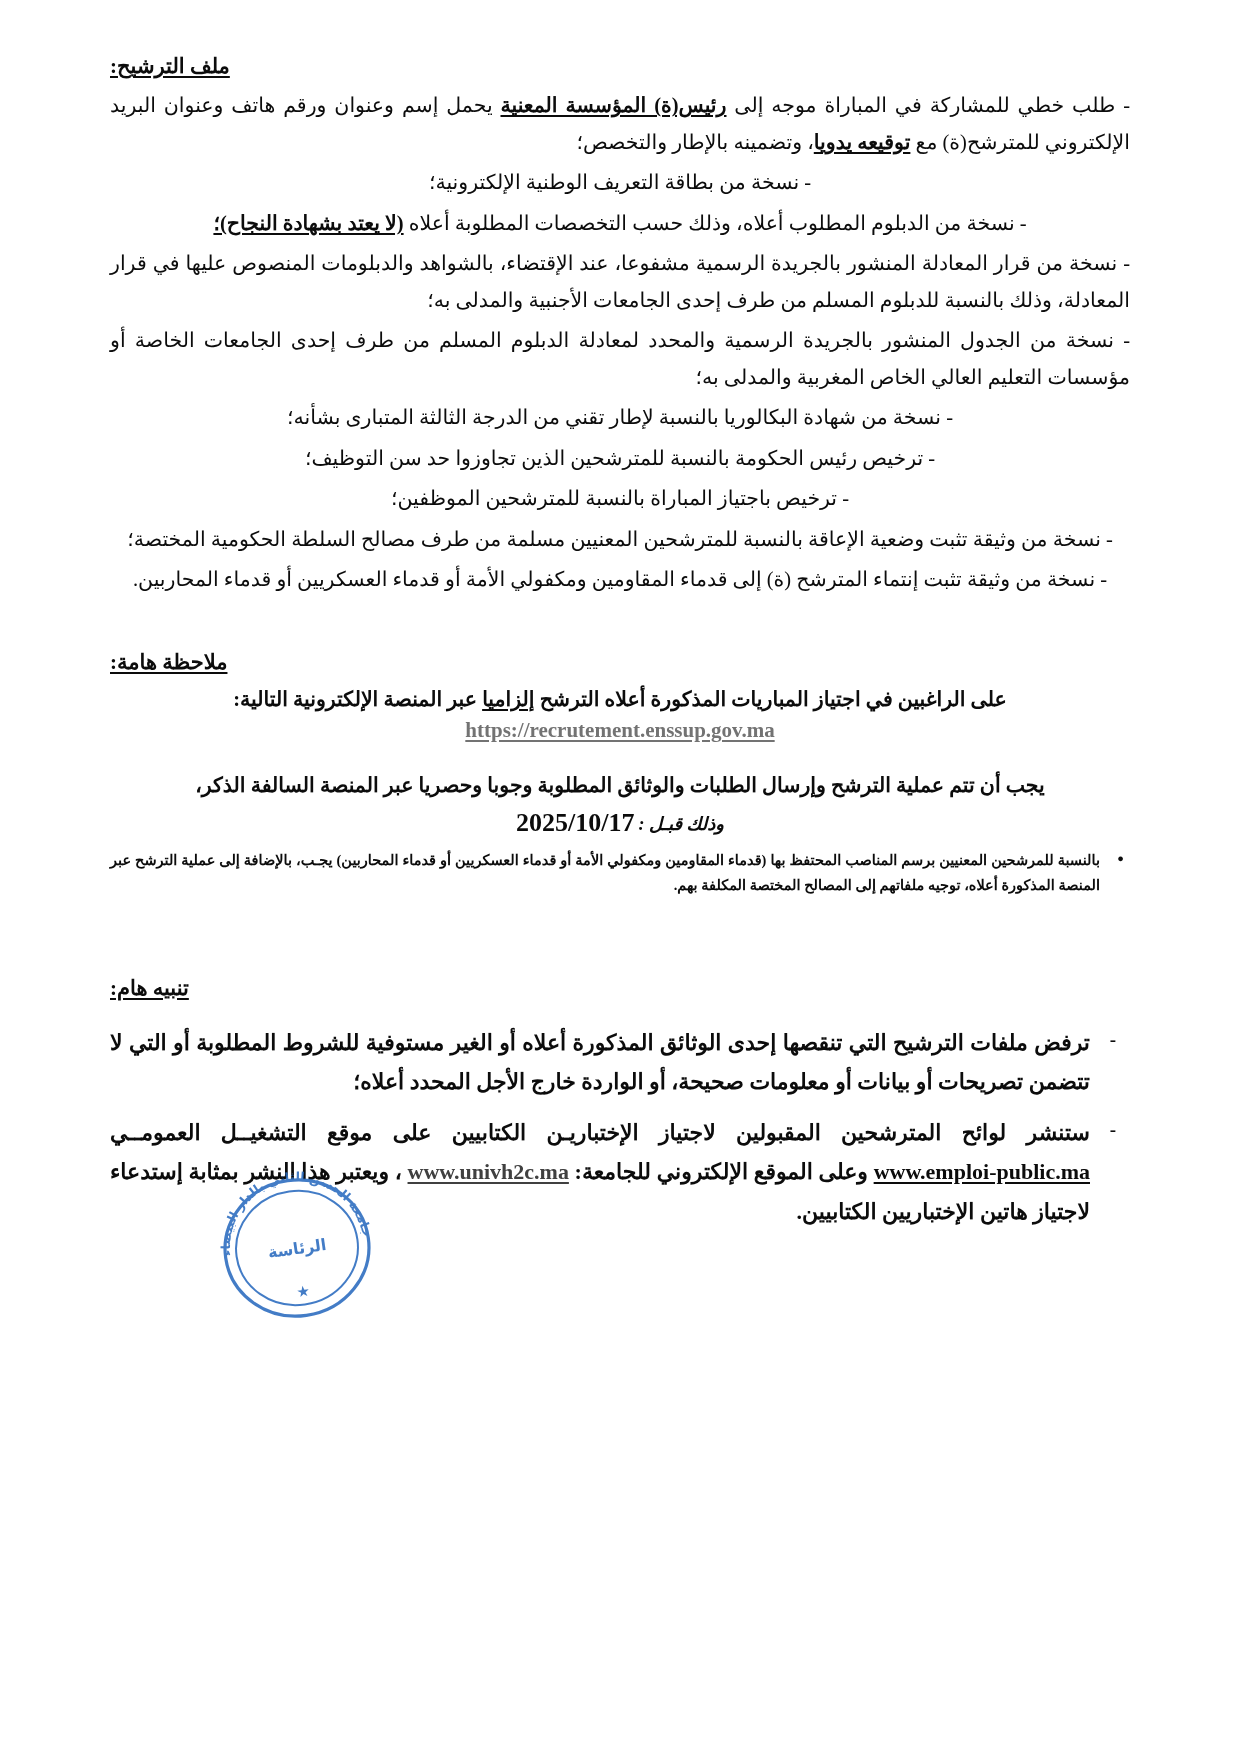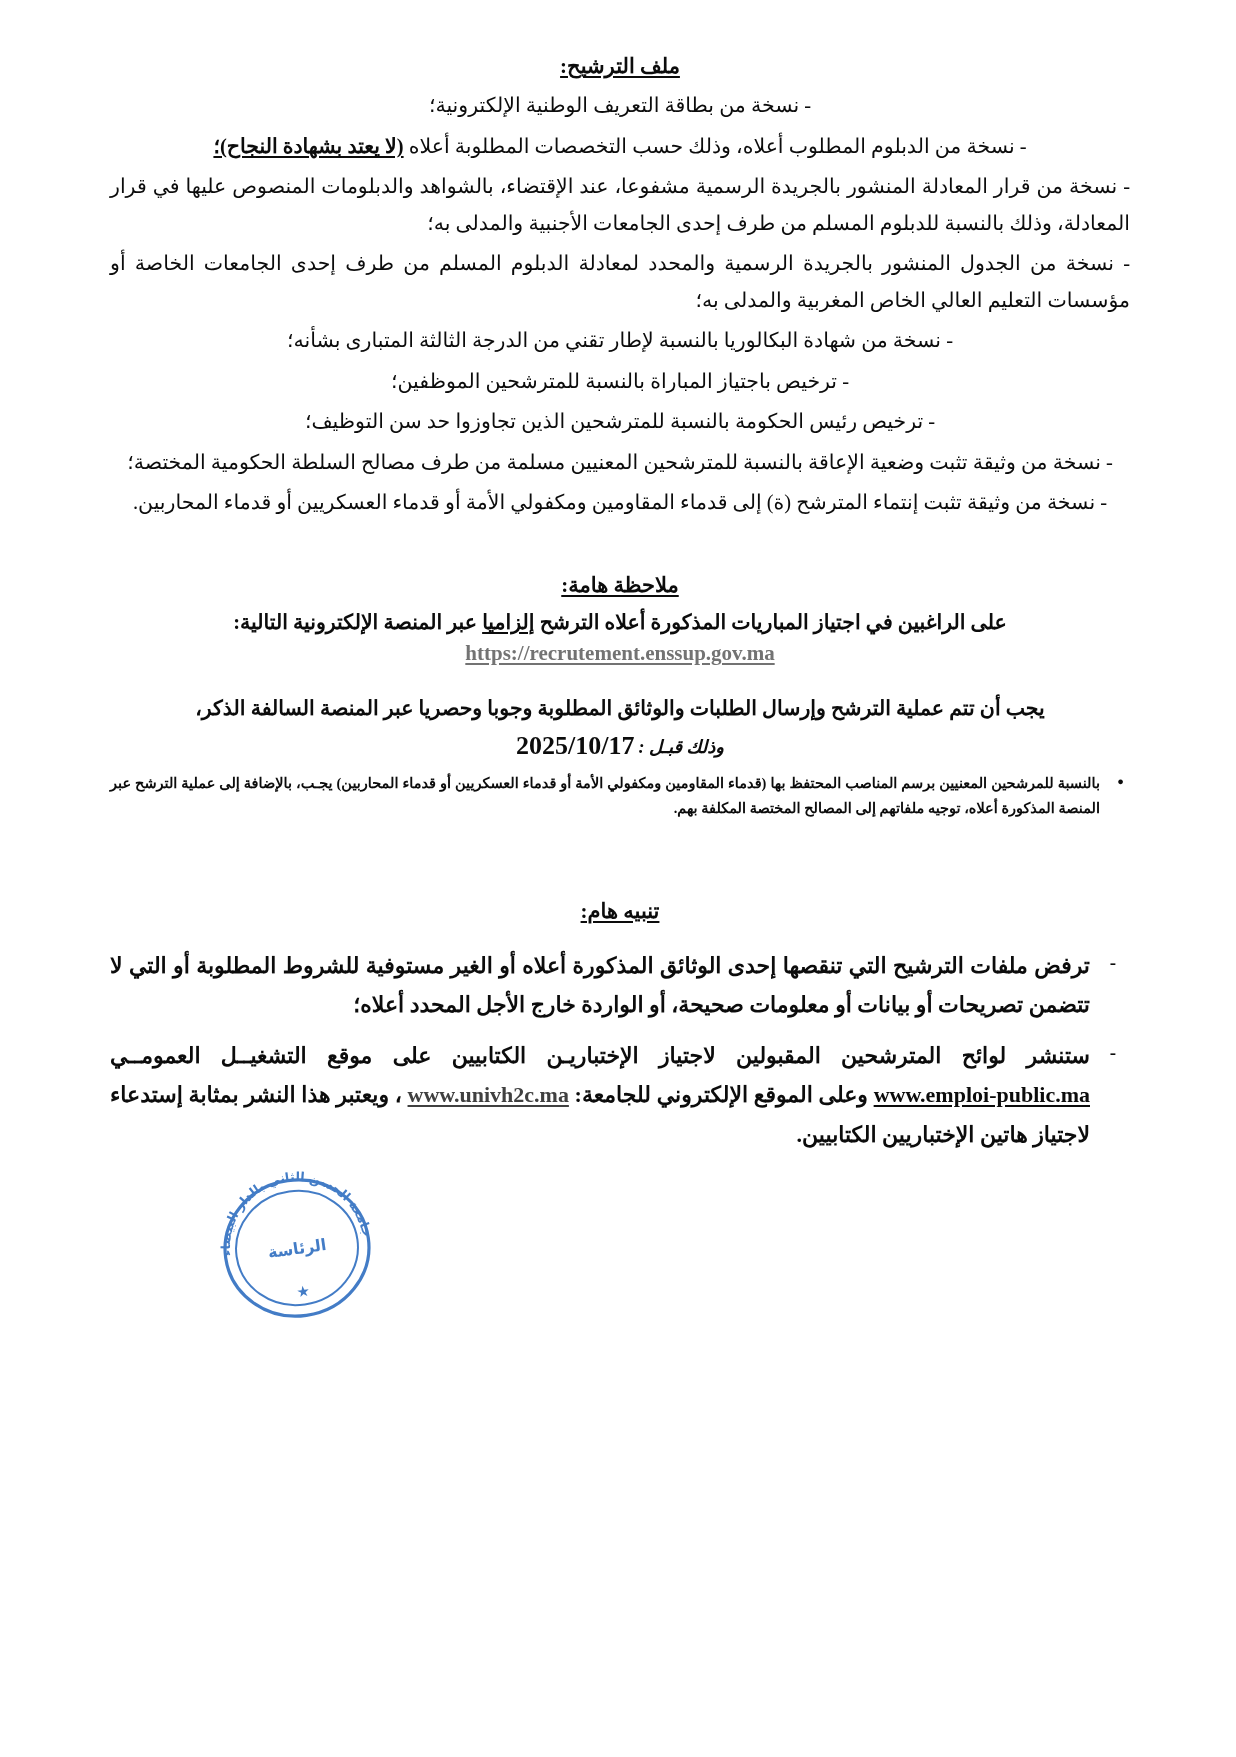--- a/index.html
+++ b/index.html
@@ -20,21 +20,21 @@
   }
   .content {
     position: absolute;
     top: 52px;
     right: 106px;
     left: 110px;
   }
 
   
   .section-heading {
-    text-align: center;
+    text-align: left;
     font-weight: bold;
     font-size: 21px;
     line-height: 1.4;
     margin: 0 0 6px 0;
   }
   .section-heading span.u {
     text-decoration: underline;
     text-underline-offset: 3px;
   }
 
@@ -173,20 +173,23 @@
 
 <div class="page">
   <div class="content">
 
     <h2 class="section-heading">
       <span class="u">ملف الترشيح:</span>
     </h2>
 
     <ul class="dash-list">
 
+      <li>
+        <span>- طلب خطي للمشاركة في المباراة موجه إلى </span><span class="bu">رئيس(ة) المؤسسة المعنية</span><span> يحمل إسم وعنوان ورقم هاتف وعنوان البريد الإلكتروني للمترشح(ة) مع </span><span class="bu">توقيعه يدويا</span><span>، وتضمينه بالإطار والتخصص؛</span>
+      </li>
 
 
       <li style="text-align:center;text-align-last:center;">
         <span>- نسخة من بطاقة التعريف الوطنية الإلكترونية؛</span>
       </li>
 
       <li style="text-align:center;text-align-last:center;">
         <span>- نسخة من الدبلوم المطلوب أعلاه، وذلك حسب التخصصات المطلوبة أعلاه </span><span class="bu">(لا يعتد بشهادة النجاح)؛</span>
       </li>
 
@@ -196,25 +199,25 @@
 
       <li>
         <span>- نسخة من الجدول المنشور بالجريدة الرسمية والمحدد لمعادلة الدبلوم المسلم من طرف إحدى الجامعات الخاصة أو مؤسسات التعليم العالي الخاص المغربية والمدلى به؛</span>
       </li>
 
       <li style="text-align:center;text-align-last:center;">
         <span>- نسخة من شهادة البكالوريا بالنسبة لإطار تقني من الدرجة الثالثة المتبارى بشأنه؛</span>
       </li>
 
       <li style="text-align:center;text-align-last:center;">
+        <span>- ترخيص رئيس الحكومة بالنسبة للمترشحين الذين تجاوزوا حد سن التوظيف؛</span>
+      </li>
+
+      <li style="text-align:center;text-align-last:center;">
         <span>- ترخيص باجتياز المباراة بالنسبة للمترشحين الموظفين؛</span>
-      </li>
-
-      <li style="text-align:center;text-align-last:center;">
-        <span>- ترخيص رئيس الحكومة بالنسبة للمترشحين الذين تجاوزوا حد سن التوظيف؛</span>
       </li>
 
       <li style="text-align:center;text-align-last:center;">
         <span>- نسخة من وثيقة تثبت وضعية الإعاقة بالنسبة للمترشحين المعنيين مسلمة من طرف مصالح السلطة الحكومية المختصة؛</span>
       </li>
 
       <li style="text-align:center;text-align-last:center;">
         <span>- نسخة من وثيقة تثبت إنتماء المترشح (ة) إلى قدماء المقاومين ومكفولي الأمة أو قدماء العسكريين أو قدماء المحاربين.</span>
       </li>
     </ul>

